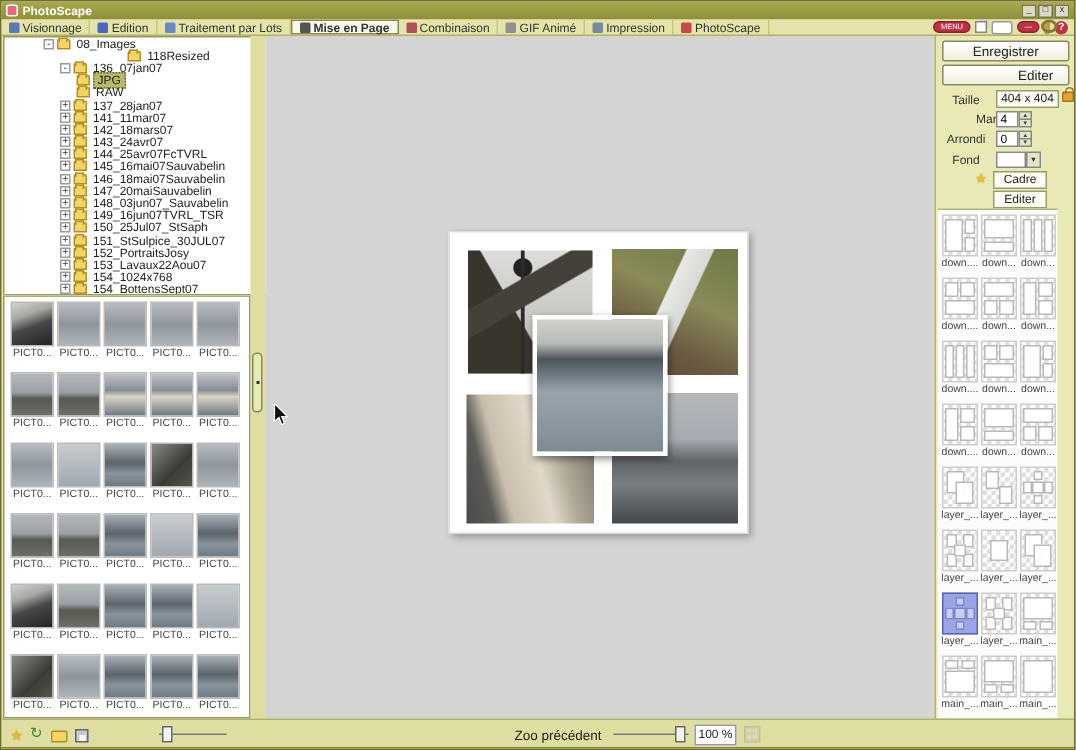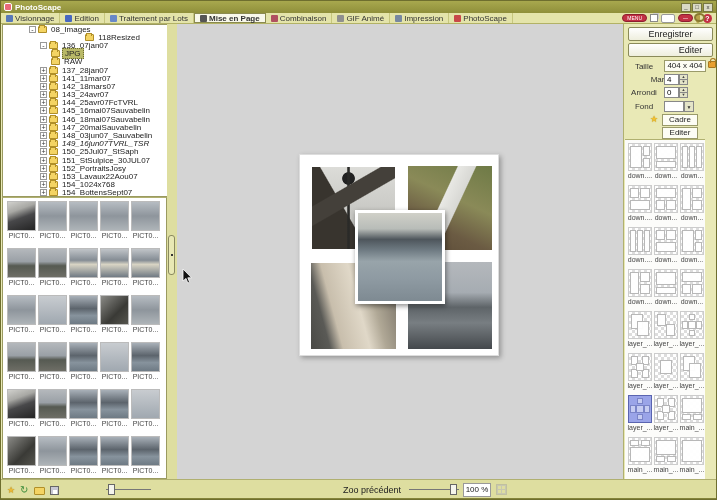--- a/index.html
+++ b/index.html
@@ -281,21 +281,21 @@
         <div class="trow" style="padding-left: 37px;">
           <span class="toggle">+</span>
           <span class="folder"></span>
           <span class="tlabel">147_20maiSauvabelin</span>
         </div>
         <div class="trow" style="padding-left: 37px;">
           <span class="toggle">+</span>
           <span class="folder"></span>
           <span class="tlabel">148_03jun07_Sauvabelin</span>
         </div>
-        <div class="trow" style="padding-left: 37px; font-style: italic;">
+        <div class="trow" style="padding-left: 37px;">
           <span class="toggle">+</span>
           <span class="folder"></span>
           <span class="tlabel">149_16jun07TVRL_TSR</span>
         </div>
         <div class="trow" style="padding-left: 37px;">
           <span class="toggle">+</span>
           <span class="folder"></span>
           <span class="tlabel">150_25Jul07_StSaph</span>
         </div>
         <div class="trow" style="padding-left: 37px;">

